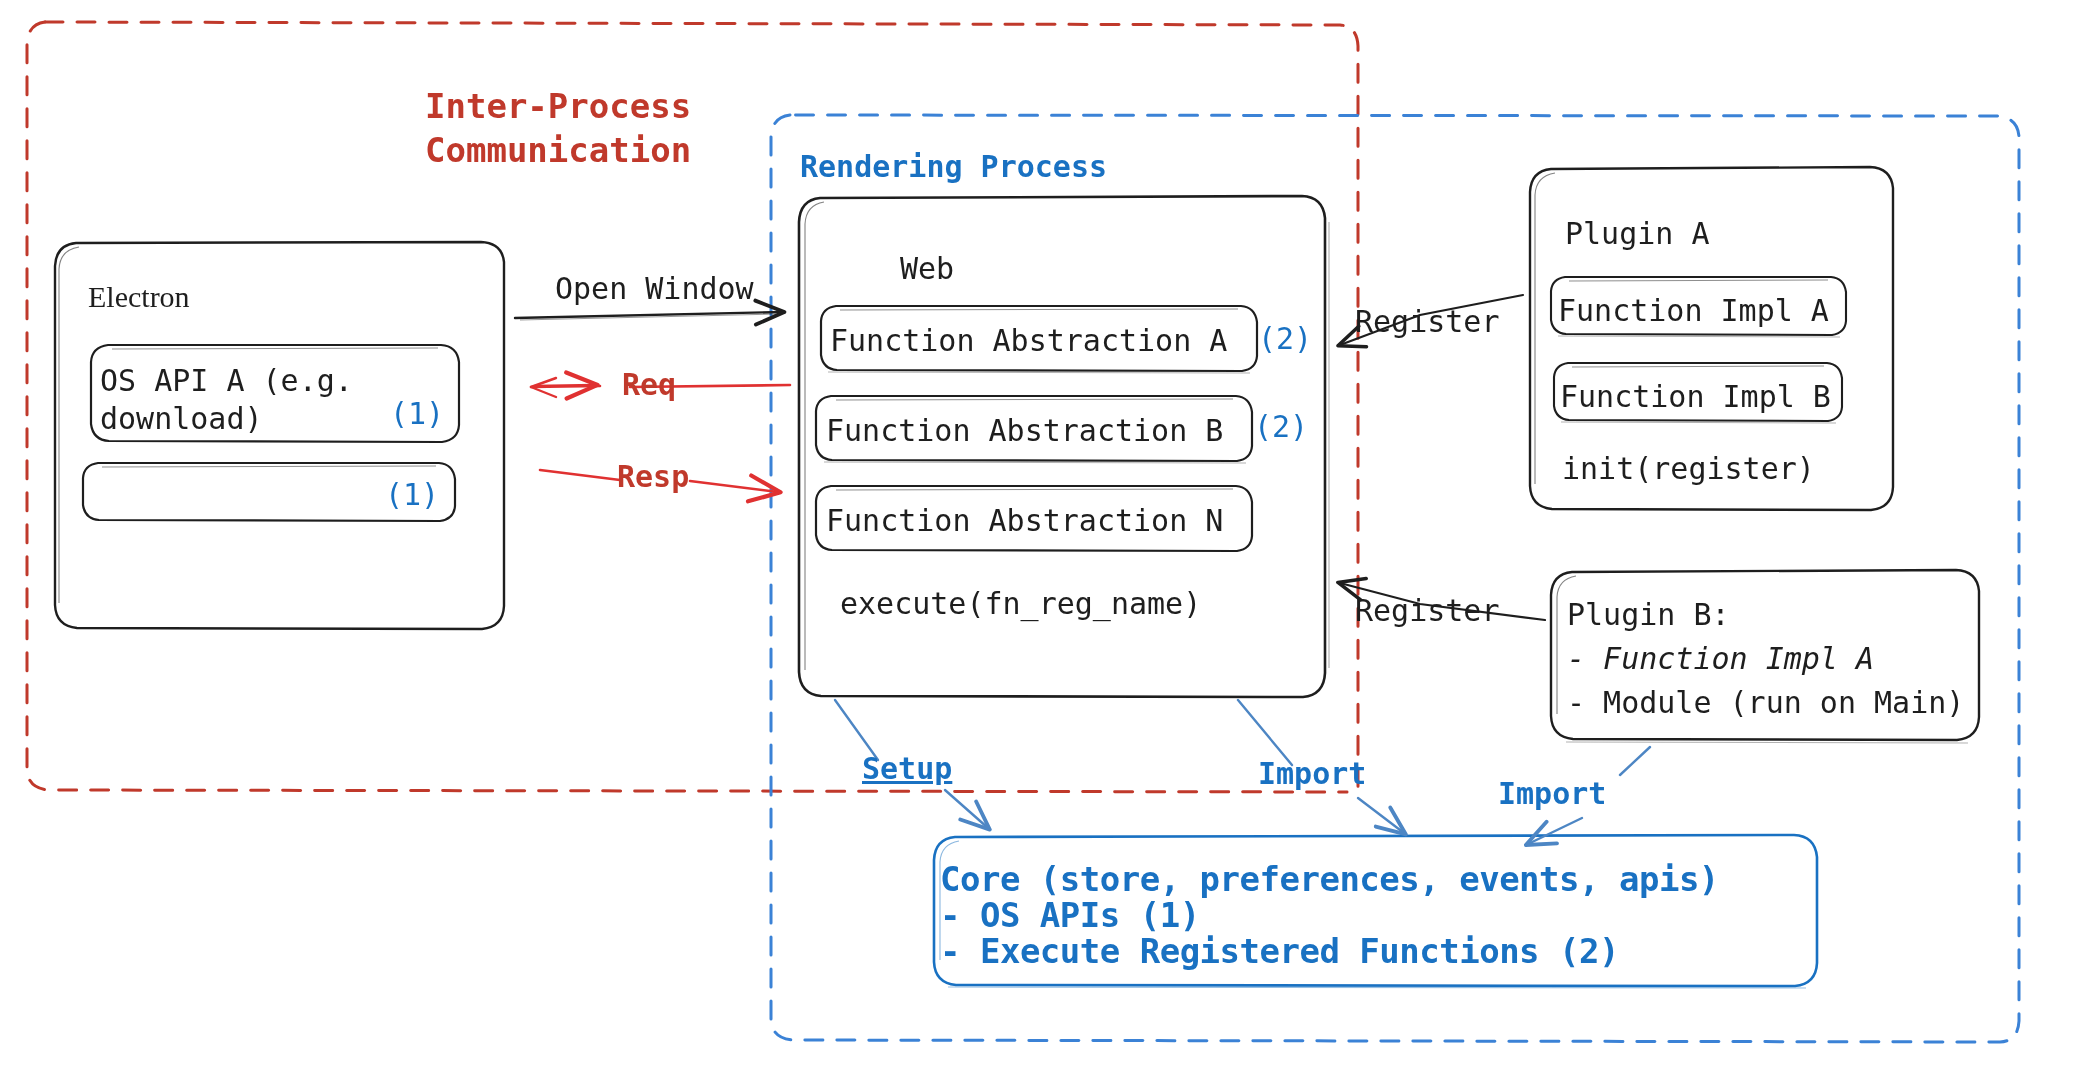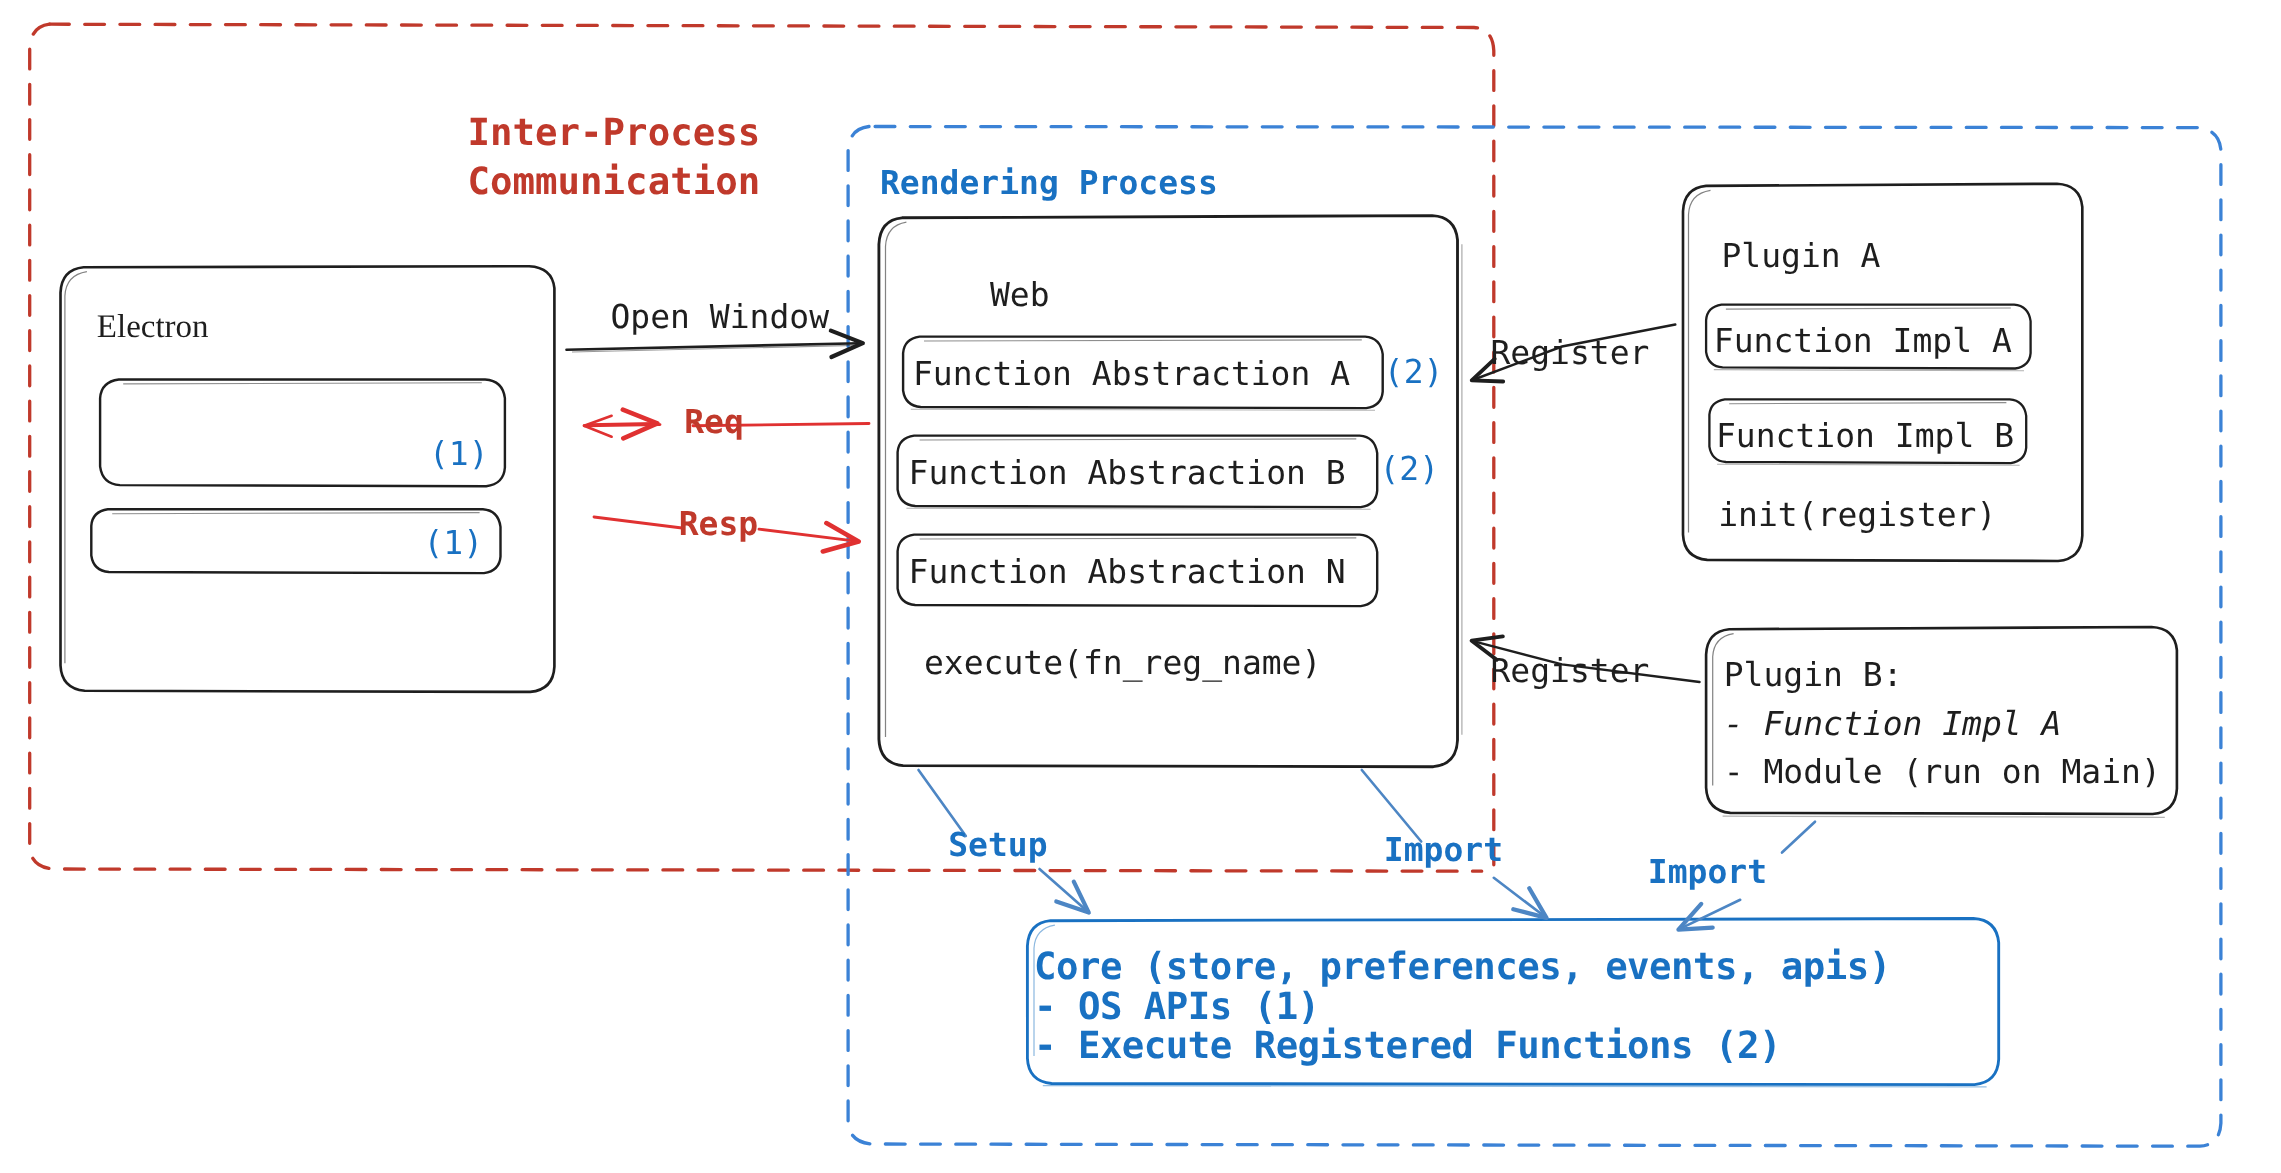--- a/index.html
+++ b/index.html
@@ -177,26 +177,28 @@
       <path d="M1238,700 L1292,765" fill="none" stroke="#4d86c4" stroke-width="2.4" stroke-linecap="round"></path>
       <path d="M1358,798 L1404,833" fill="none" stroke="#4d86c4" stroke-width="2.4" marker-end="url(#arrowBlue)" stroke-linecap="round"></path>
     </g>
 
     <g>
       <path d="M1650,747 L1620,775" fill="none" stroke="#4d86c4" stroke-width="2.4" stroke-linecap="round"></path>
       <path d="M1582,818 L1528,844" fill="none" stroke="#4d86c4" stroke-width="2.4" marker-end="url(#arrowBlue)" stroke-linecap="round"></path>
     </g>
   </svg>
 
-  <div class="lbl f34 bold red" style="left:425px; top:100px;">Inter-Process
+  <div class="lbl f34 bold red" style="left:425px; top:85px;">Inter-Process
 Communication</div>
 
   <div class="lbl f30 bold blue" style="left:800px; top:148px;">Rendering Process</div>
 
   <div class="lbl f30" style="left:88px; top:278px;font-family:Liberation Serif, serif;">Electron</div>
+  <div class="lbl f30 center" style="left:100px; top:362px; width:300px;">OS API A (e.g.
+download)</div>
   <div class="lbl f30 blue" style="left:390px; top:395px;">(1)</div>
   <div class="lbl f30 blue" style="left:385px; top:476px;">(1)</div>
 
   <div class="lbl f30" style="left:555px; top:270px;">Open Window</div>
   <div class="lbl f30 bold red" style="left:622px; top:366px;">Req</div>
   <div class="lbl f30 bold red" style="left:617px; top:458px;">Resp</div>
 
   <div class="lbl f30 center" style="left:900px; top:250px; width:320px;">Web</div>
   <div class="lbl f30 center" style="left:830px; top:322px; width:420px;">Function Abstraction A</div>
   <div class="lbl f30 blue" style="left:1258px; top:320px;">(2)</div>
@@ -210,21 +212,21 @@
 
   <div class="lbl f30" style="left:1565px; top:215px;">Plugin A</div>
   <div class="lbl f30 center" style="left:1558px; top:292px; width:282px;">Function Impl A</div>
   <div class="lbl f30" style="left:1562px; top:450px;">init(register)</div>
   <div class="lbl f30 center" style="left:1560px; top:378px; width:276px;">Function Impl B</div>
 
   <div class="lbl f30" style="left:1567px; top:596px;text-align:right;">Plugin B:</div>
   <div class="lbl f30" style="left:1567px; top:640px;font-style:italic;">- Function Impl A</div>
   <div class="lbl f30" style="left:1567px; top:684px;">- Module (run on Main)</div>
 
-  <div class="lbl f30 bold blue" style="left:862px; top:750px;">Setup</div>
+  <div class="lbl f30 bold blue" style="left:862px; top:750px;text-decoration:underline;">Setup</div>
   <div class="lbl f30 bold blue" style="left:1258px; top:755px;">Import</div>
   <div class="lbl f30 bold blue" style="left:1498px; top:775px;">Import</div>
 
   <div class="lbl f34 bold blue narrow center" style="left:940px; top:858px; width:870px;">Core (store, preferences, events, apis)</div>
   <div class="lbl f34 bold blue narrow center" style="left:940px; top:894px; width:870px;">- OS APIs (1)</div>
   <div class="lbl f34 bold blue narrow center" style="left:940px; top:930px; width:870px;">- Execute Registered Functions (2)</div>
 
 </div>
 
 </body></html>

